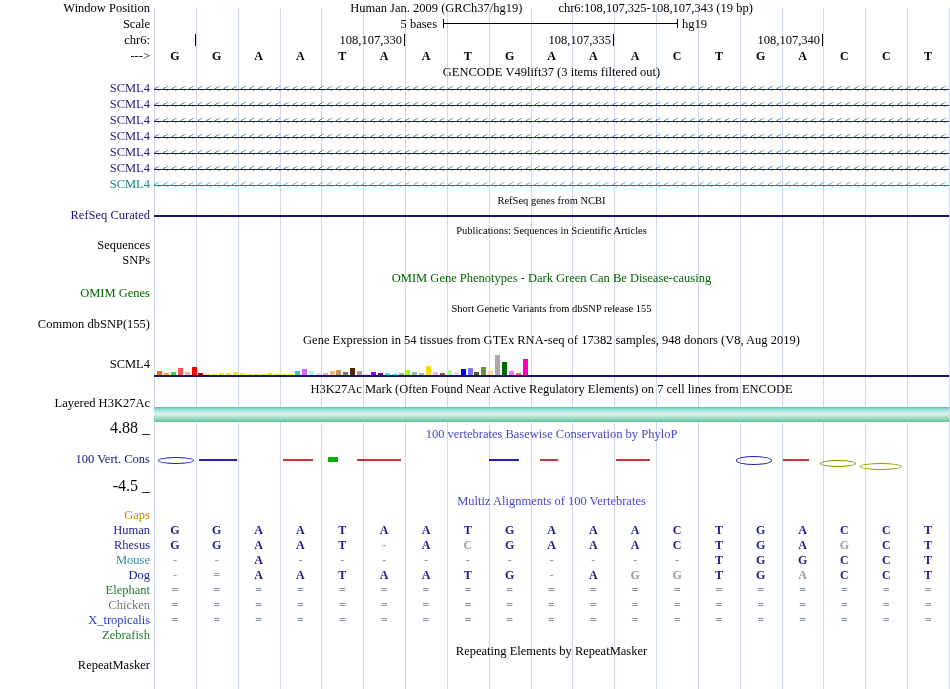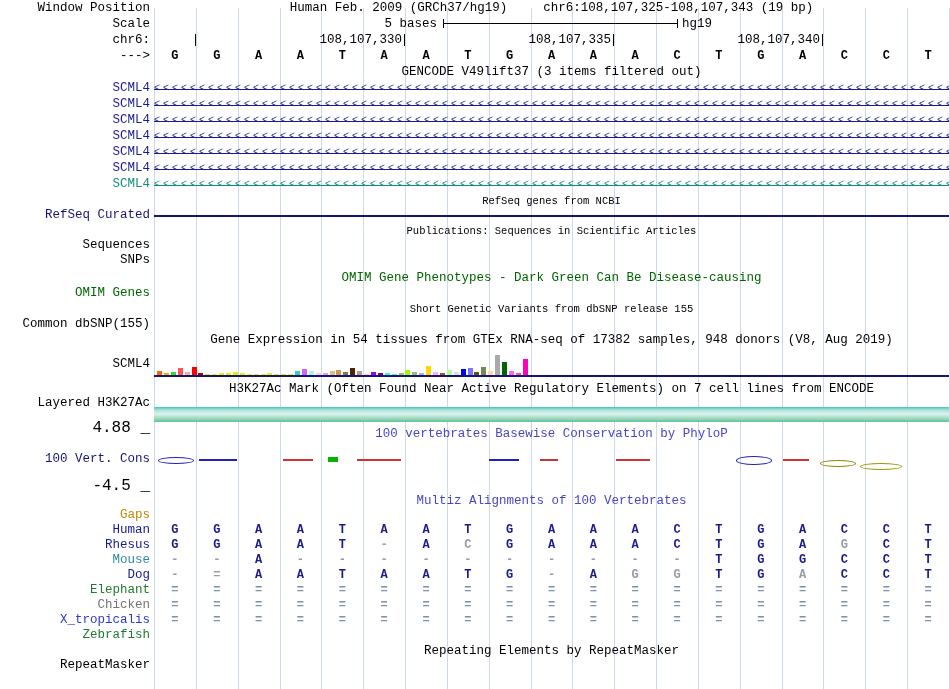--- a/index.html
+++ b/index.html
@@ -1,17 +1,17 @@
 <!DOCTYPE html>
 <html><head>
 <meta charset="utf-8">
 <style>
   html,body{margin:0;padding:0;background:#fff;}
   .gb{position:relative;width:950px;height:689px;background:#fff;overflow:hidden;
-      font-family:Liberation Mono, monospace;font-size:12.5px;color:#000;}
+      font-family:Liberation Serif, serif;font-size:12.5px;color:#000;}
   #gridlines,#ruler,#transcripts,#multiz-rows{position:absolute;left:0;top:0;width:950px;height:689px;}
   .vline{position:absolute;top:8px;height:681px;width:1px;background:#CBD9EB;}
   .glabel{position:absolute;left:0;width:150px;height:14px;line-height:14px;text-align:right;white-space:nowrap;}
   .ctitle{position:absolute;left:154px;width:795px;height:14px;line-height:14px;text-align:center;white-space:nowrap;}
   .tsmall{font-size:10.5px;}
   .tsmall2{font-size:16px;}
   .scale-text{position:absolute;left:154px;width:283px;top:17px;text-align:right;}
   .scale-bar{position:absolute;left:443px;top:19px;width:233px;height:9px;
              border-left:1px solid #000;border-right:1px solid #000;
              background:linear-gradient(#000,#000) center/100% 1px no-repeat;}
@@ -54,21 +54,21 @@
       <div class="vline" style="left: 740px;"></div>
       <div class="vline" style="left: 782px;"></div>
       <div class="vline" style="left: 823px;"></div>
       <div class="vline" style="left: 865px;"></div>
       <div class="vline" style="left: 907px;"></div>
       <div class="vline" style="left: 949px;"></div>
     </div>
 
   <span class="glabel" style="top:1px">Window Position</span>
   <div class="ctitle" style="top:1px">
-    <span>Human Feb. 2009 (GRCh37/hg19)</span><span style="margin-left:36px">chr6:108,107,325-108,107,343 (19 bp)</span>
+    <span>Human Jan. 2009 (GRCh37/hg19)</span><span style="margin-left:36px">chr6:108,107,325-108,107,343 (19 bp)</span>
   </div>
 
   <span class="glabel" style="top:17px">Scale</span>
   <span class="scale-text">5 bases</span>
   <div class="scale-bar"></div>
   <span class="scale-asm">hg19</span>
 
   <span class="glabel" style="top:33px">chr6:</span>
   <div id="ruler">
       <div class="rtick" style="left: 195px;"></div>

